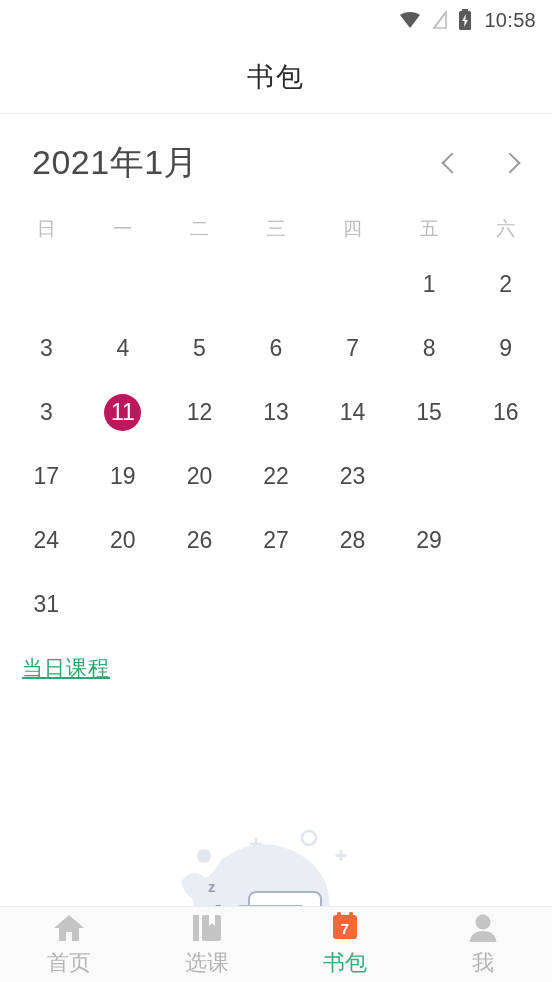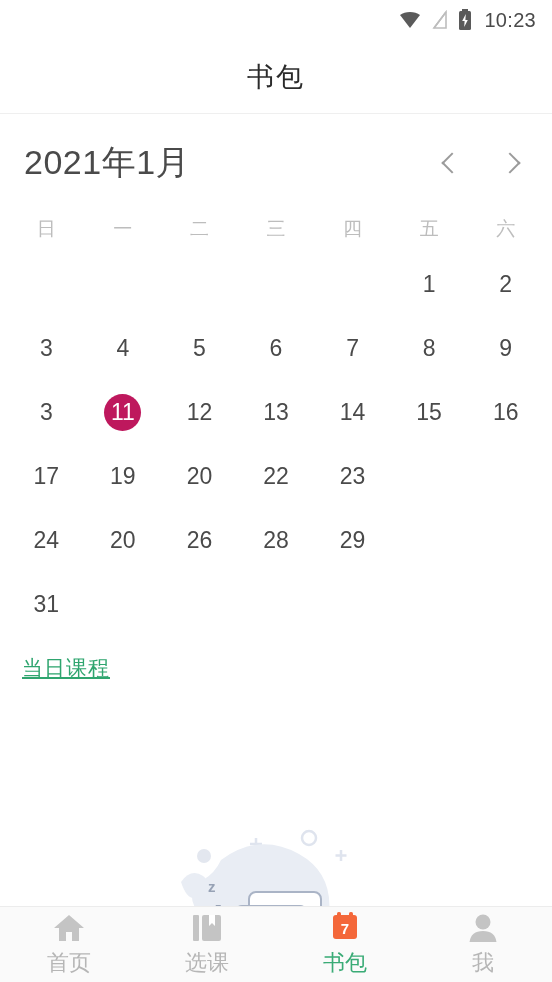--- a/index.html
+++ b/index.html
@@ -26,21 +26,21 @@
   
   .titlebar {
     height: 74px; display: flex; align-items: center; justify-content: center;
     border-bottom: 1px solid #efefef; background: #fff;
   }
   .title-text { font-size: 27px; color: #2b2b2b; letter-spacing: 2px; }
 
   
   .month-row {
     display: flex; align-items: center; justify-content: space-between;
-    padding: 26px 26px 8px 24px;
+    padding: 26px 26px 8px 32px;
   }
   .month-label { font-size: 34px; color: #4a4a4a; font-weight: 400; letter-spacing: .5px; }
   .month-nav { display: flex; align-items: center; gap: 38px; }
   .chev {
     width: 26px; height: 26px; position: relative; cursor: pointer;
   }
   .chev::before {
     content: ""; position: absolute; top: 50%; left: 50%;
     width: 13px; height: 13px;
     border-top: 2px solid #9b9b9b; border-right: 2px solid #9b9b9b;
@@ -123,21 +123,21 @@
         <path d="M3 18 L15 2" stroke="#bdbdbd" stroke-width="1.6"></path>
       </svg>
     </span>
     <span class="sb-icon">
       <svg width="14" height="22" viewBox="0 0 14 22">
         <rect x="4" y="0" width="6" height="2" fill="#5a5a5a"></rect>
         <rect x="1" y="2" width="12" height="19" rx="1.5" fill="#5a5a5a"></rect>
         <path d="M7.8 5 L4.2 12 H6.6 L6.2 18 L9.8 11 H7.4 Z" fill="#fff"></path>
       </svg>
     </span>
-    <span class="sb-time">10:23</span>
+    <span class="sb-time">10:58</span>
   </div>
 
   
   <div class="titlebar">
     <span class="title-text">书包</span>
   </div>
 
   
   <div class="month-row">
     <span class="month-label">2021年1月</span>
@@ -247,20 +247,23 @@
         </div>
         <div class="week">
           <div class="day">
             <span class="pill">24</span>
           </div>
           <div class="day">
             <span class="pill">20</span>
           </div>
           <div class="day">
             <span class="pill">26</span>
+          </div>
+          <div class="day">
+            <span class="pill">27</span>
           </div>
           <div class="day">
             <span class="pill">28</span>
           </div>
           <div class="day">
             <span class="pill">29</span>
           </div>
         </div>
         <div class="week">
           <div class="day">

